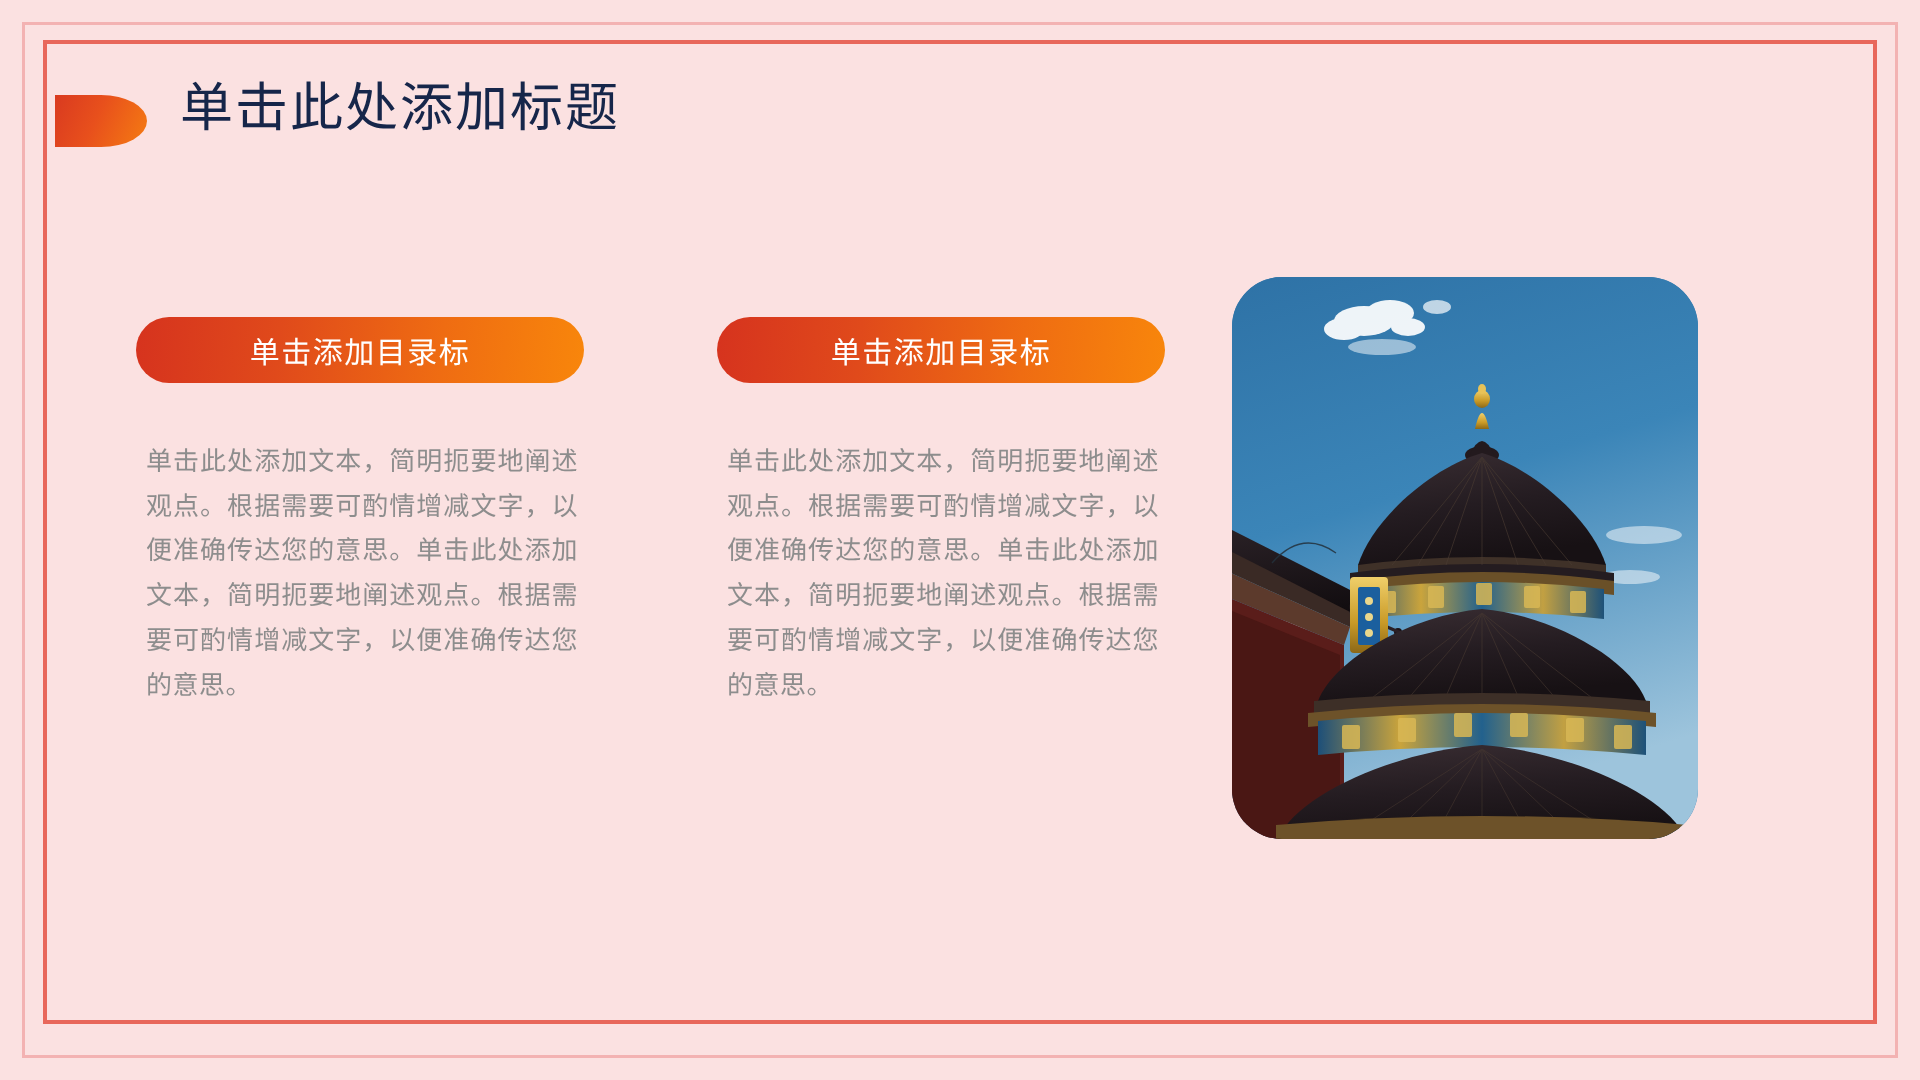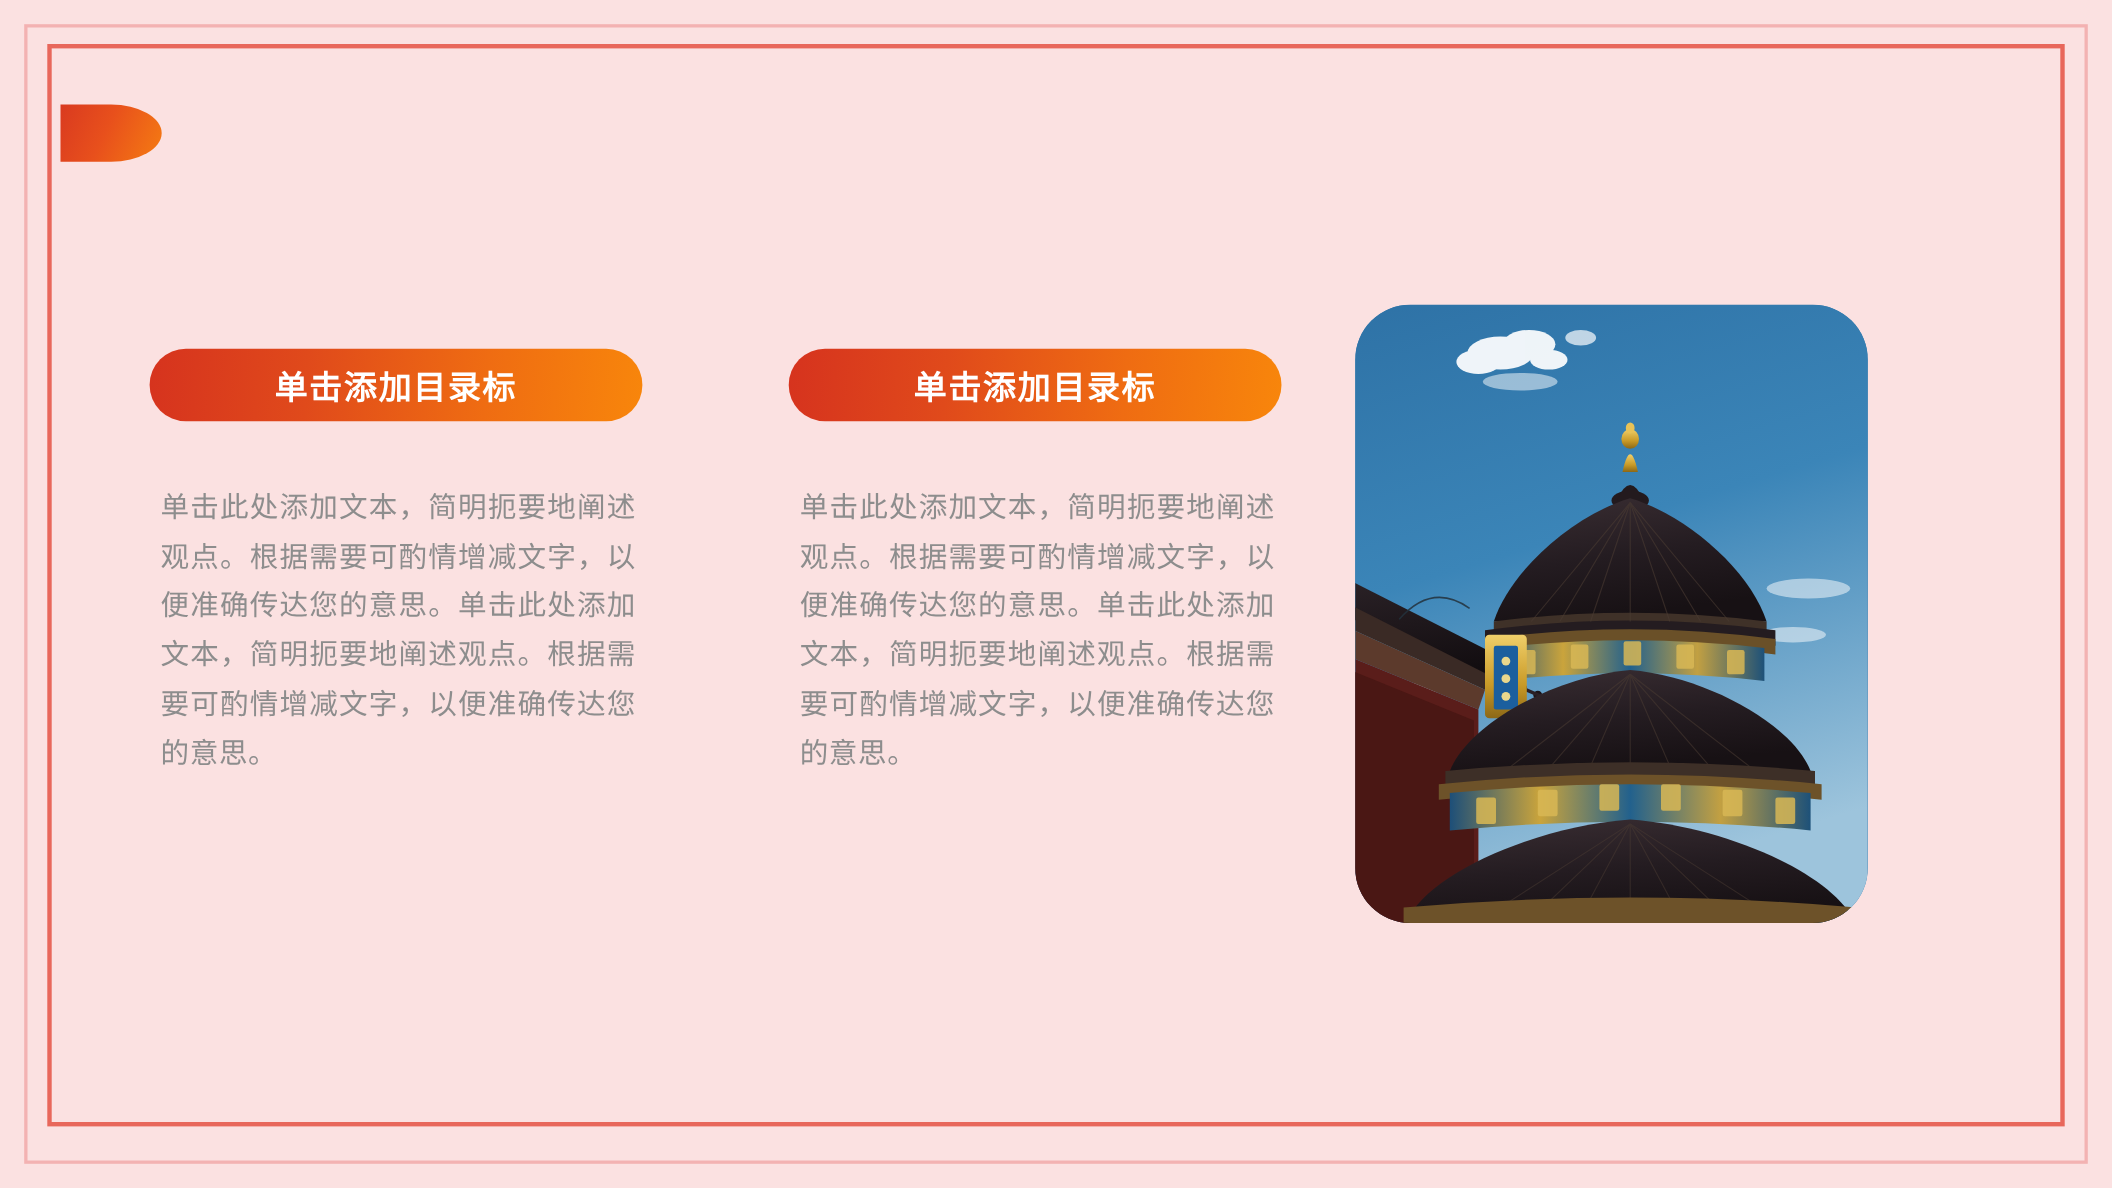--- a/index.html
+++ b/index.html
@@ -90,21 +90,21 @@
     width: 448px;
     height: 66px;
     border-radius: 33px;
     background: linear-gradient(95deg, #d6331e 0%, #e04a1b 32%, #ef6c12 68%, #f8860b 100%);
     display: flex;
     align-items: center;
     justify-content: center;
     color: #ffffff;
     font-size: 30px;
     letter-spacing: 1.5px;
-    font-weight: 700;
+    font-weight: 400;
     box-sizing: border-box;
   }
 
   .body-text {
     margin-top: 56px;
     padding-left: 10px;
     width: 432px;
     font-size: 26px;
     line-height: 1.72;
     color: #8d8d8d;
@@ -128,20 +128,21 @@
 </head>
 <body>
 
 <div id="slide">
 
   <div class="frame-outer"></div>
   <div class="frame-inner"></div>
 
   <div class="corner-blob"></div>
 
+  <div class="title">单击此处添加标题</div>
 
   <div class="columns">
 
     <div class="column">
       <div class="pill">
         <span>单击添加目录标</span>
       </div>
       <div class="body-text">单击此处添加文本，简明扼要地阐述观点。根据需要可酌情增减文字，以便准确传达您的意思。单击此处添加文本，简明扼要地阐述观点。根据需要可酌情增减文字，以便准确传达您的意思。</div>
     </div>
 

